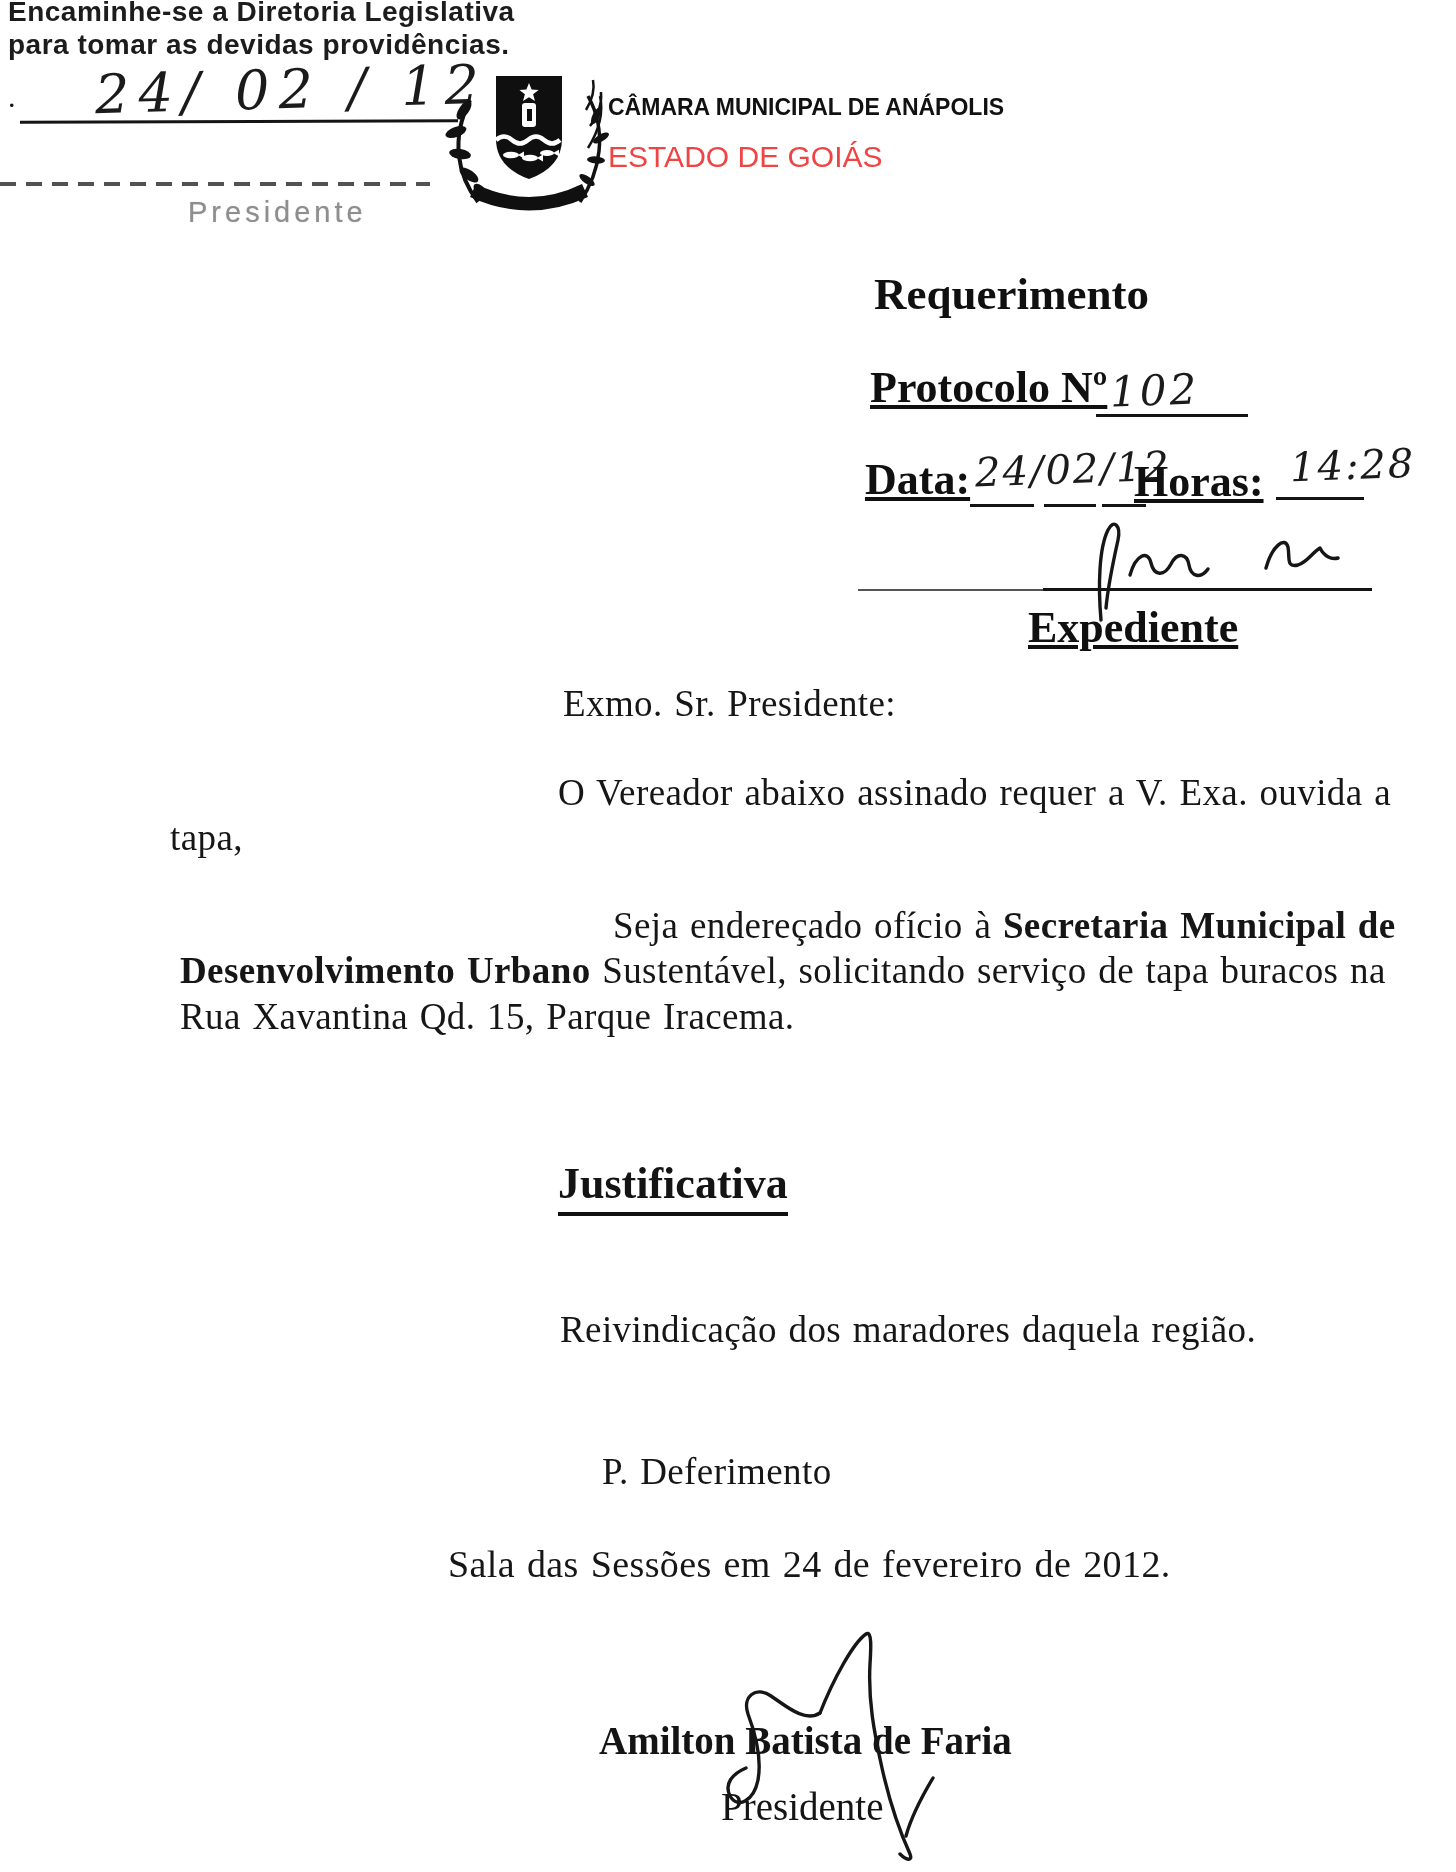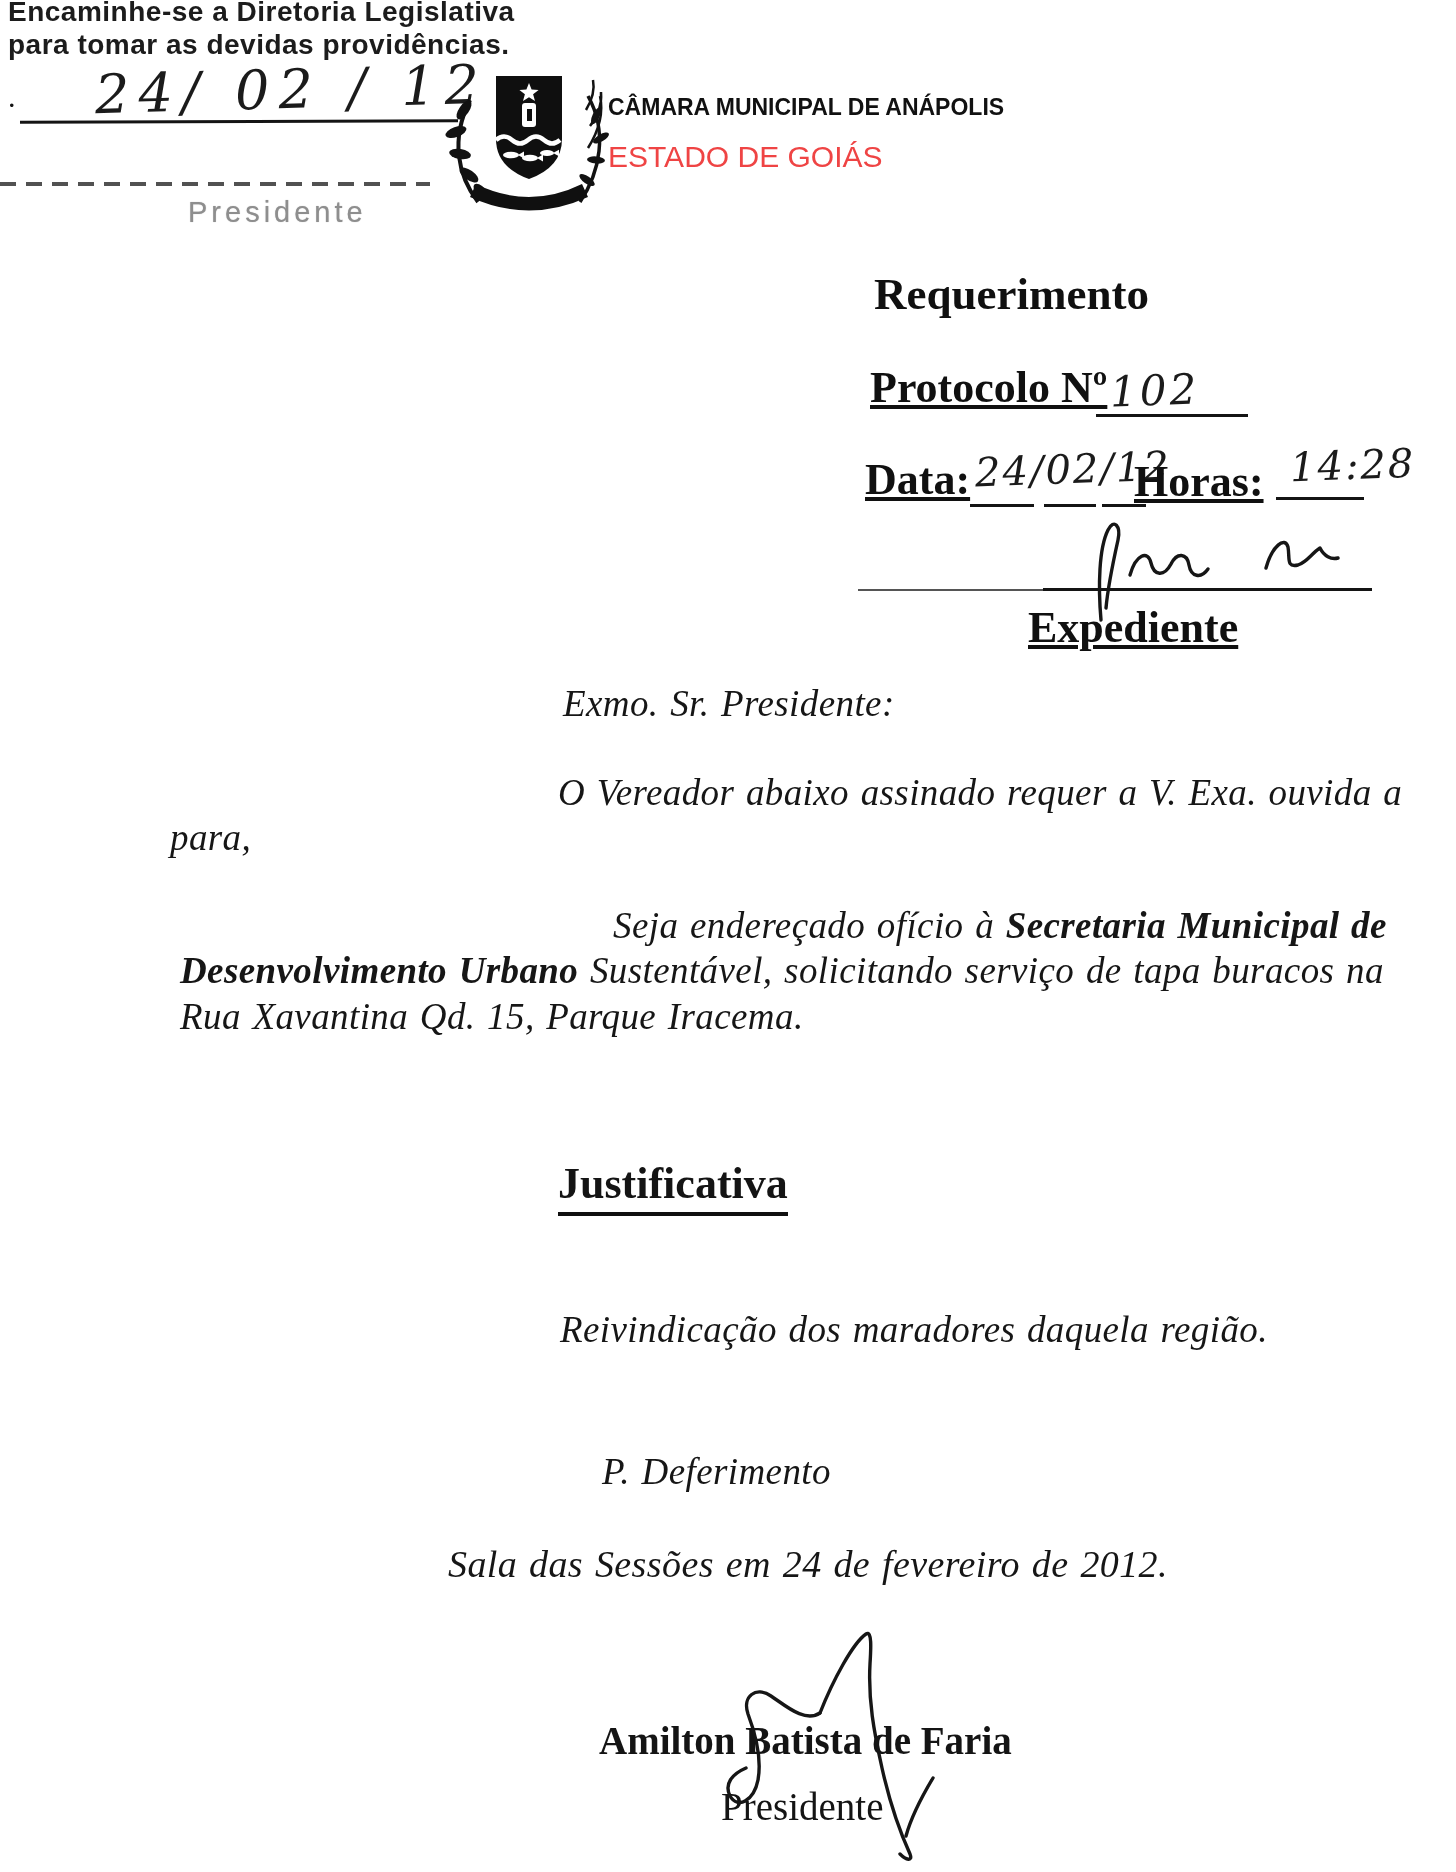--- a/index.html
+++ b/index.html
@@ -10,21 +10,21 @@
   .stamp{font-family:"Liberation Sans",sans-serif;font-weight:bold;color:#1c1c1c;font-size:28px;letter-spacing:.5px;}
   .stamp-gray{font-family:"Liberation Sans",sans-serif;color:#8e8e8e;font-size:29px;letter-spacing:4px;
               text-shadow:0 0 1px #b5b5b5;}
   
   .org{font-family:"Liberation Sans",sans-serif;font-weight:bold;font-size:23px;color:#111;}
   .org-sub{font-family:"Liberation Sans",sans-serif;font-size:30px;color:#ef4444;}
   
   .h-bold{font-weight:bold;font-size:44px;color:#101010;text-decoration:underline;}
   .title{font-weight:bold;font-size:45px;color:#101010;}
   
-  .body-t{font-size:37px;letter-spacing:.4px;word-spacing:2px;color:#161616;font-style:italic;}
+  .body-t{font-size:37px;letter-spacing:.4px;word-spacing:2px;color:#161616;}
   .b{font-weight:bold;}
   .just-title{font-weight:bold;font-size:44px;border-bottom:4px solid #101010;padding-bottom:3px;}
   
   .hand{font-family:"DejaVu Serif",serif;font-style:italic;color:#1b1b1b;}
   .hand-big{font-size:54px;letter-spacing:9px;transform:rotate(-1.5deg);}
   .hand-med{font-size:42px;letter-spacing:3px;transform:rotate(-2deg);}
   .hand-sm{font-size:40px;letter-spacing:2px;transform:rotate(-2deg);}
   
   .rule{position:absolute;background:#141414;height:3px;}
   .rule-thin{position:absolute;background:#555;height:2px;}
@@ -105,21 +105,21 @@
     <path class="sig-stroke" d="M82,69 C88,48 100,44 103,57 C106,70 116,71 123,58 C129,46 139,47 141,59 C143,71 153,73 160,63"></path>
     <path class="sig-stroke" d="M218,62 C224,40 237,30 240,41 C242,52 238,62 250,59 C259,56 263,48 272,42 C276,50 283,54 290,52"></path>
   </svg>
   <div class="rule-thin" style="left:858px;top:589px;width:185px;"></div>
   <div class="rule" style="left:1043px;top:588px;width:329px;"></div>
   <div class="abs h-bold" style="left:988px;top:602px;margin-left:40px;">Expediente</div>
 
   <div class="abs body-t" style="left:563px;top:682px;">Exmo. Sr. Presidente:</div>
 
   <div class="abs body-t" style="left:558px;top:771px;">O Vereador abaixo assinado requer a V. Exa. ouvida a</div>
-  <div class="abs body-t" style="left:170px;top:816px;">para,</div>
+  <div class="abs body-t" style="left:170px;top:816px;">tapa,</div>
 
   <div class="abs body-t" style="left:180px;top:949px;"><span class="b">Desenvolvimento Urbano</span><span> Sustentável, solicitando serviço de tapa buracos na</span></div>
   <div class="abs body-t" style="left:613px;top:904px;"><span>Seja endereçado ofício à </span><span class="b">Secretaria Municipal de</span></div>
   <div class="abs body-t" style="left:180px;top:995px;">Rua Xavantina Qd. 15, Parque Iracema.</div>
 
   <div class="abs just-title" style="left:558px;top:1158px;">Justificativa</div>
 
   <div class="abs body-t" style="left:560px;top:1308px;">Reivindicação dos maradores daquela região.</div>
 
   <div class="abs body-t" style="left:602px;top:1450px;">P. Deferimento</div>

